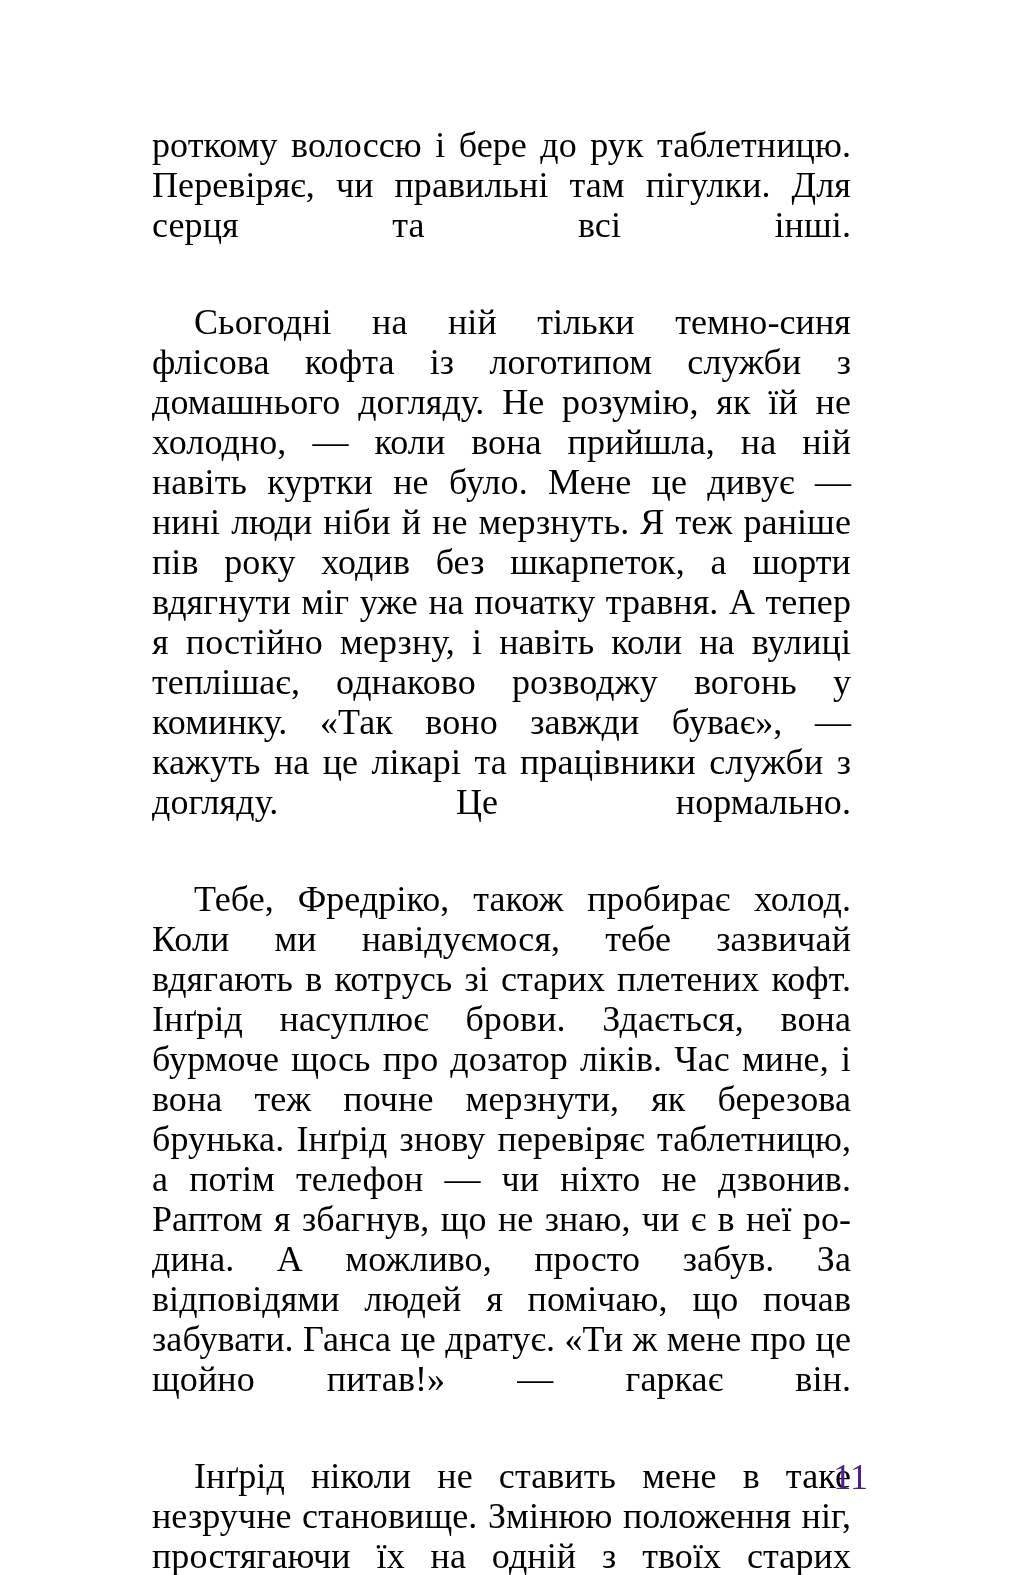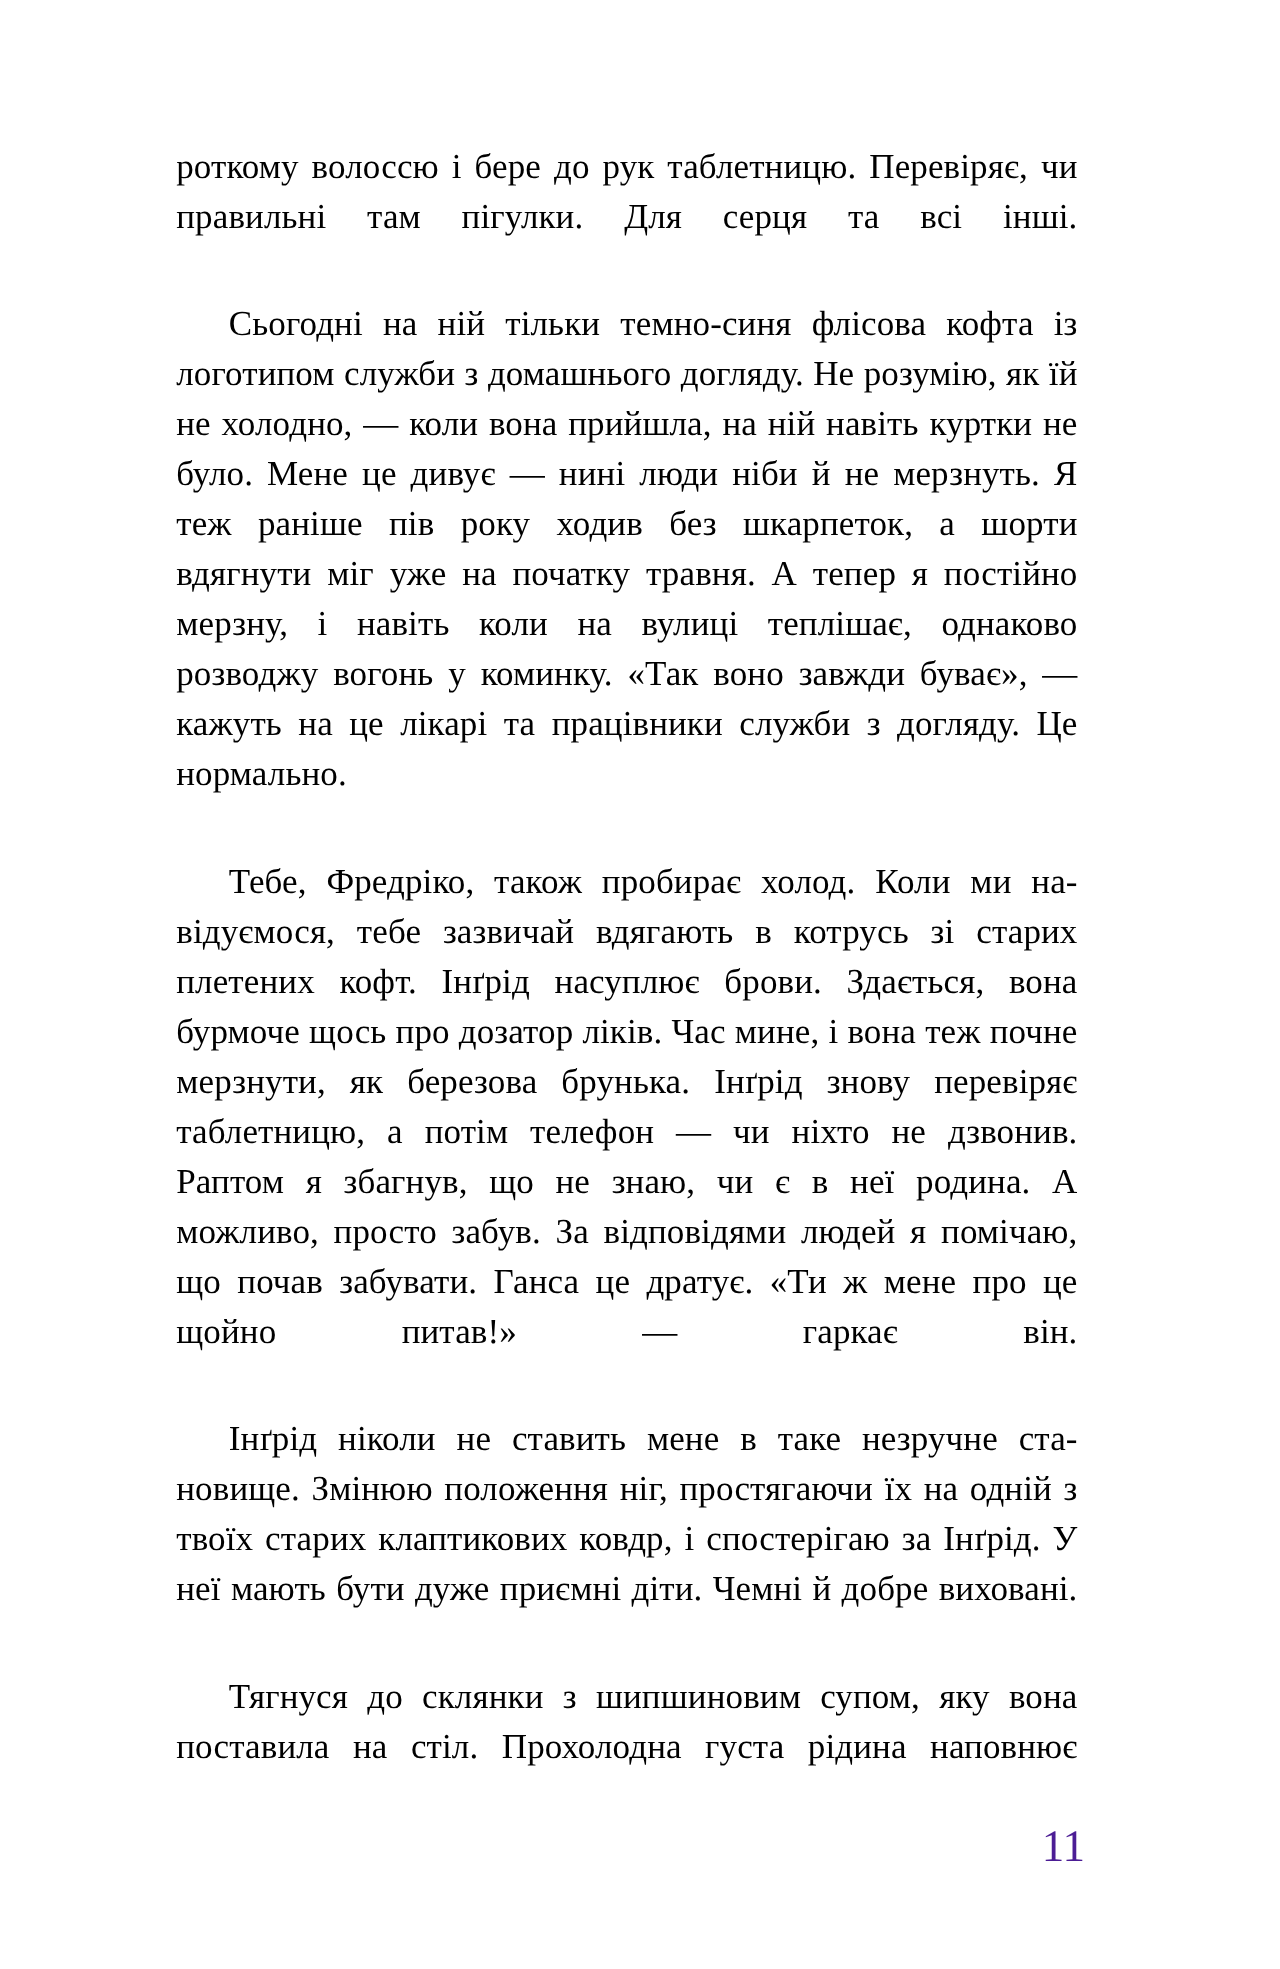--- a/index.html
+++ b/index.html
@@ -20,23 +20,23 @@
   }
 
   .text-block {
     position: absolute;
     left: 135px;
     top: 108px;
     width: 733px;
   }
 
   .para {
-    margin: 6px;
+    margin: 17px;
     font-family: "Liberation Serif", "DejaVu Serif", serif;
-    font-size: 28px;
+    font-size: 36px;
     line-height: 40px;
     color: #000000;
     text-align: justify;
     text-justify: inter-word;
     text-indent: 42px;
     hyphens: manual;
     -webkit-hyphens: manual;
     letter-spacing: 0.1px;
     word-spacing: 0.2px;
   }

